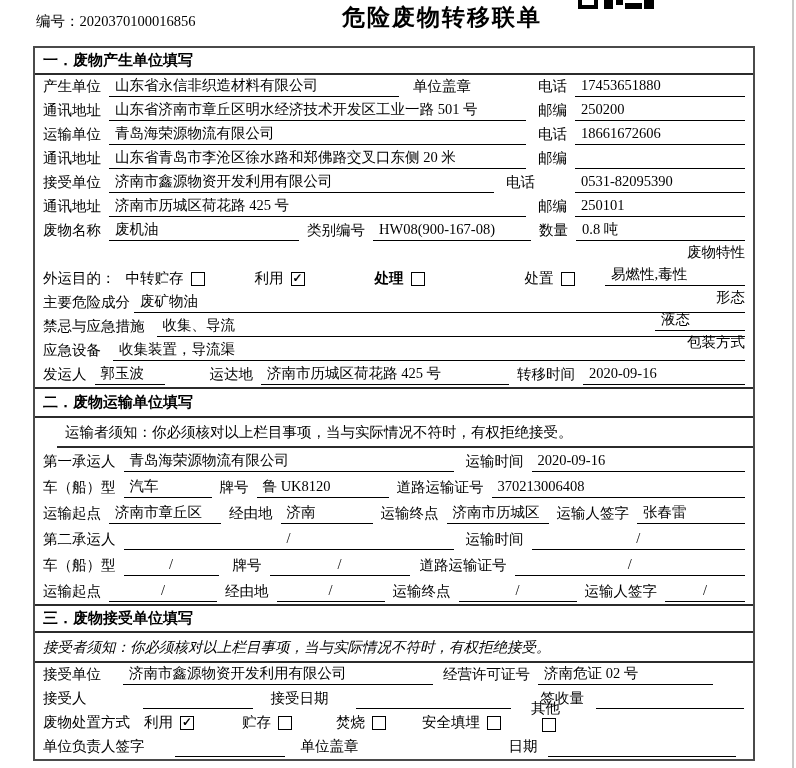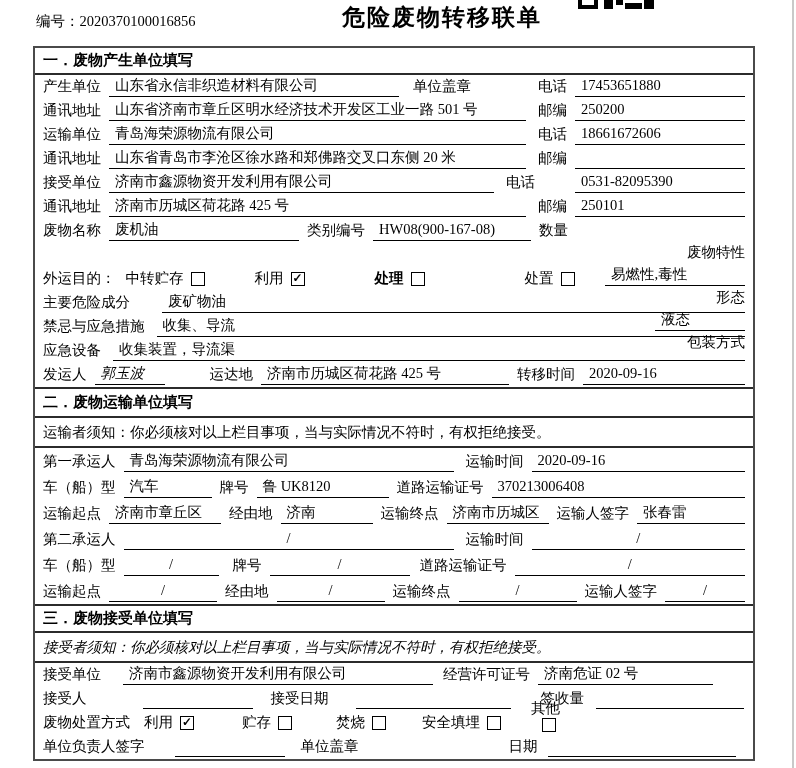--- a/index.html
+++ b/index.html
@@ -109,20 +109,21 @@
       <span class="val grow" style="margin-right: 4px;">济南市历城区荷花路 425 号</span>
       <span class="lbl">邮编</span>
       <span class="val" style="width: 170px;">250101</span>
     </div>
     <div class="row" style="height: 24px;">
       <span class="lbl">废物名称</span>
       <span class="val" style="width: 190px;">废机油</span>
       <span class="lbl">类别编号</span>
       <span class="val" style="width: 158px;">HW08(900-167-08)</span>
       <span class="lbl">数量</span>
+      <span class="val grow">0.8 吨</span>
     </div>
     <div class="row" style="height: 24px; flex-direction: column;">
       <span class="lbl">废物特性</span>
       <span class="val" style="width: 140px;">易燃性,毒性</span>
       <span class="lbl">形态</span>
       <span class="val" style="width: 90px;">液态</span>
       <span class="lbl">包装方式</span>
     </div>
     <div class="row" style="height: 24px;">
       <span class="lbl">外运目的：</span>
@@ -138,40 +139,40 @@
         <span>处理</span>
         <span class="box"></span>
       </span>
       <span class="chk" style="margin-left: 100px; text-align: center;">
         <span>处置</span>
         <span class="box"></span>
       </span>
     </div>
     <div class="row" style="height: 24px;">
       <span class="lbl">主要危险成分</span>
-      <span class="val grow" style="margin-left: 32px;">废矿物油</span>
+      <span class="val grow" style="margin-left: 4px;">废矿物油</span>
     </div>
     <div class="row" style="height: 24px;">
       <span class="lbl">禁忌与应急措施</span>
       <span class="val grow" style="margin-left: 12px;">收集、导流</span>
     </div>
     <div class="row" style="height: 24px;">
       <span class="lbl">应急设备</span>
       <span class="val grow" style="margin-left: 12px;">收集装置，导流渠</span>
     </div>
     <div class="row" style="height: 24px;">
       <span class="lbl">发运人</span>
-      <span class="val" style="width: 70px; font-style: italic;">郭玉波</span>
+      <span class="val" style="width: 70px;">郭玉波</span>
       <span class="lbl" style="margin-left: 45px;">运达地</span>
       <span class="val" style="width: 248px;">济南市历城区荷花路 425 号</span>
       <span class="lbl">转移时间</span>
       <span class="val grow">2020-09-16</span>
     </div>
     <div class="sec-title bt" style="height: 27px;">二．废物运输单位填写</div>
-    <div class="note" style="height: 28px;">运输者须知：你必须核对以上栏目事项，当与实际情况不符时，有权拒绝接受。</div>
+    <div class="note" style="height: 28px; margin-left: 22px;">运输者须知：你必须核对以上栏目事项，当与实际情况不符时，有权拒绝接受。</div>
     <div class="row" style="height: 26px;">
       <span class="lbl">第一承运人</span>
       <span class="val" style="width: 330px;">青岛海荣源物流有限公司</span>
       <span class="lbl" style="margin-left: 12px;">运输时间</span>
       <span class="val grow">2020-09-16</span>
     </div>
     <div class="row" style="height: 26px;">
       <span class="lbl">车（船）型</span>
       <span class="val" style="width: 88px;">汽车</span>
       <span class="lbl">牌号</span>

